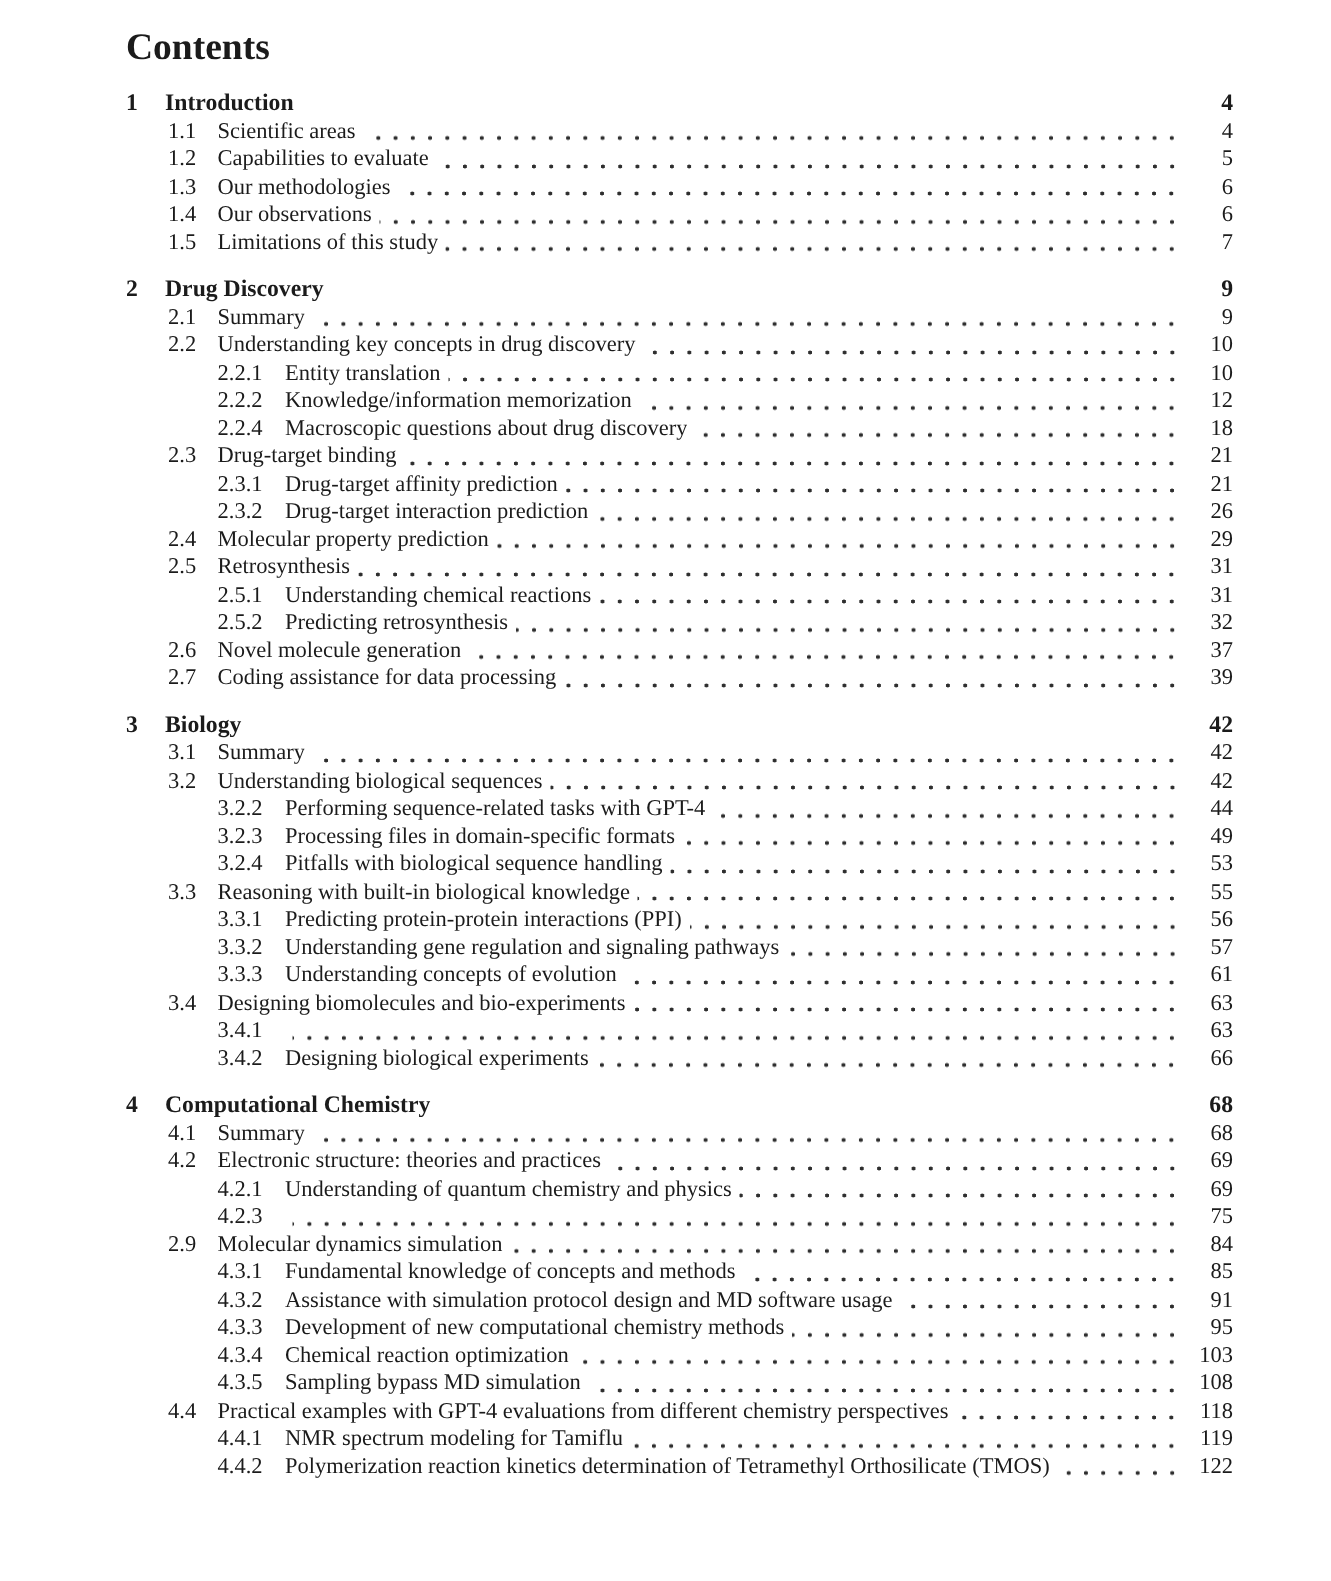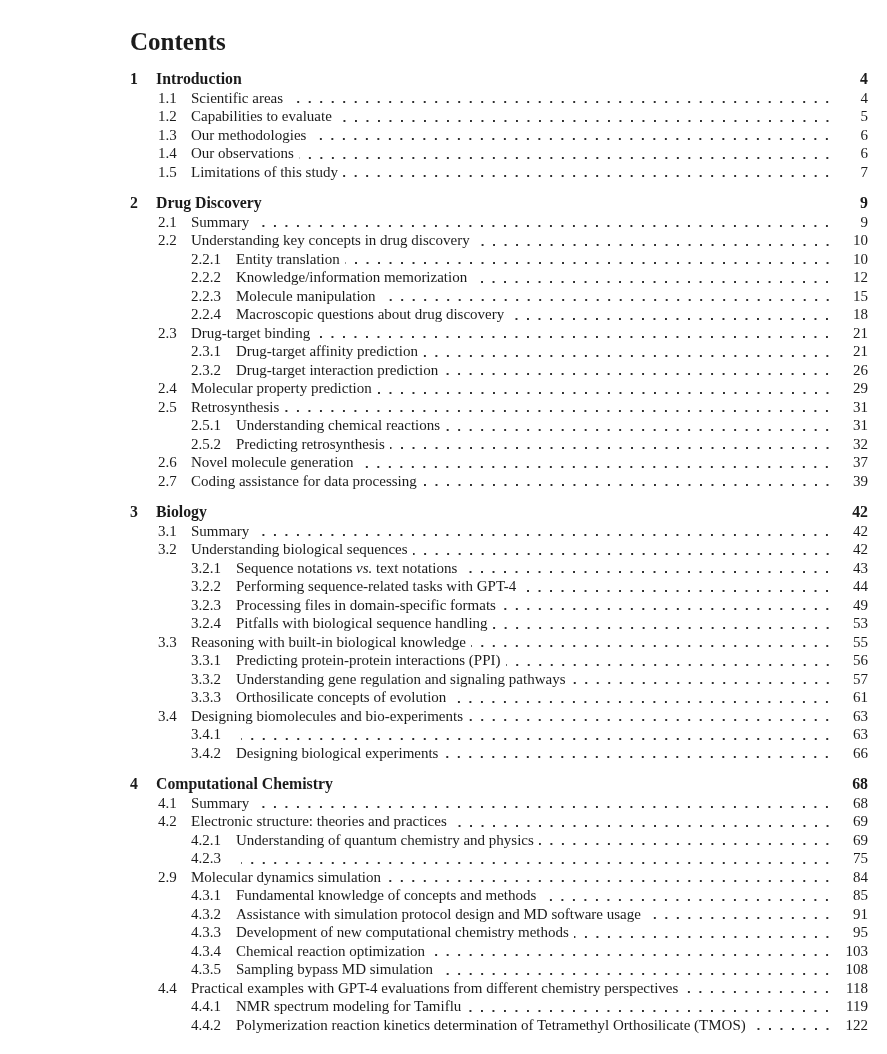--- a/index.html
+++ b/index.html
@@ -10,22 +10,21 @@
   body {
     width: 887px;
     height: 1054px;
     overflow: hidden;
     font-family: "Liberation Serif", "DejaVu Serif", serif;
     color: #1b1b1b;
   }
   .page {
     box-sizing: content-box;
     width: 738px;
-    padding: 26px 0 0 84px;
-    margin-left: 46px;
+    padding: 16px 0 0 84px;
   }
   .doc-title {
     font-size: 25px;
     font-weight: bold;
     line-height: 31px;
     margin: 0 0 6px 0;
   }
   .toc-list { }
   .toc-group { }
   .row {
@@ -141,26 +140,20 @@
           <span class="leader"></span>
           <span class="pg">10</span>
         </div>
         <div class="row lvl2">
           <span class="num">2.2.2</span>
           <span class="ttl">Knowledge/information memorization</span>
           <span class="leader"></span>
           <span class="pg">12</span>
         </div>
         <div class="row lvl2">
-          <span class="num">2.2.3</span>
-          <span class="ttl">Molecule manipulation</span>
-          <span class="leader"></span>
-          <span class="pg">15</span>
-        </div>
-        <div class="row lvl2">
           <span class="num">2.2.4</span>
           <span class="ttl">Macroscopic questions about drug discovery</span>
           <span class="leader"></span>
           <span class="pg">18</span>
         </div>
         <div class="row lvl1">
           <span class="num">2.3</span>
           <span class="ttl">Drug-target binding</span>
           <span class="leader"></span>
           <span class="pg">21</span>
@@ -227,26 +220,20 @@
           <span class="leader"></span>
           <span class="pg">42</span>
         </div>
         <div class="row lvl1">
           <span class="num">3.2</span>
           <span class="ttl">Understanding biological sequences</span>
           <span class="leader"></span>
           <span class="pg">42</span>
         </div>
         <div class="row lvl2">
-          <span class="num">3.2.1</span>
-          <span class="ttl">Sequence notations <i>vs.</i> text notations</span>
-          <span class="leader"></span>
-          <span class="pg">43</span>
-        </div>
-        <div class="row lvl2">
           <span class="num">3.2.2</span>
           <span class="ttl">Performing sequence-related tasks with GPT-4</span>
           <span class="leader"></span>
           <span class="pg">44</span>
         </div>
         <div class="row lvl2">
           <span class="num">3.2.3</span>
           <span class="ttl">Processing files in domain-specific formats</span>
           <span class="leader"></span>
           <span class="pg">49</span>
@@ -270,21 +257,21 @@
           <span class="pg">56</span>
         </div>
         <div class="row lvl2">
           <span class="num">3.3.2</span>
           <span class="ttl">Understanding gene regulation and signaling pathways</span>
           <span class="leader"></span>
           <span class="pg">57</span>
         </div>
         <div class="row lvl2">
           <span class="num">3.3.3</span>
-          <span class="ttl">Orthosilicate concepts of evolution</span>
+          <span class="ttl">Understanding concepts of evolution</span>
           <span class="leader"></span>
           <span class="pg">61</span>
         </div>
         <div class="row lvl1">
           <span class="num">3.4</span>
           <span class="ttl">Designing biomolecules and bio-experiments</span>
           <span class="leader"></span>
           <span class="pg">63</span>
         </div>
         <div class="row lvl2">

